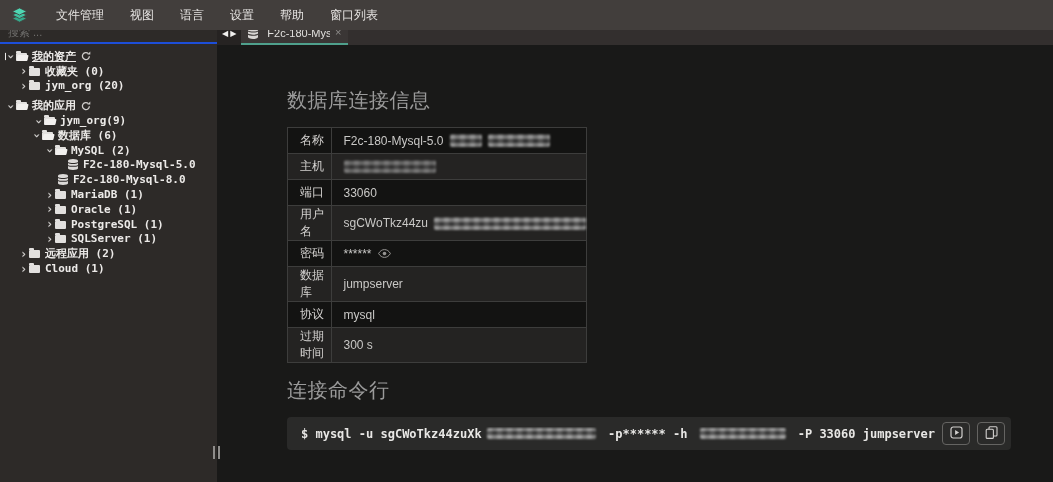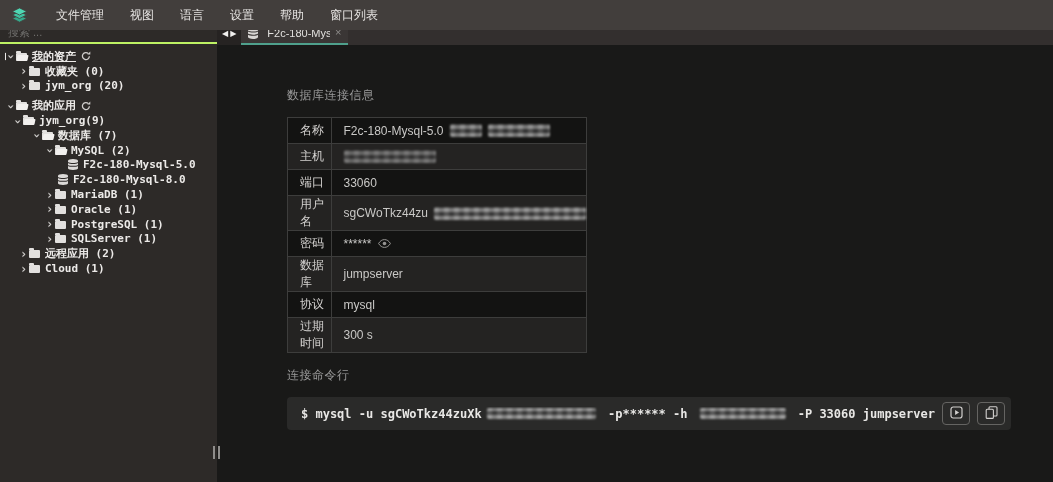--- a/index.html
+++ b/index.html
@@ -9,21 +9,21 @@
 
   
   .menubar { position:absolute; top:0; left:0; right:0; height:30px; background:#423e3c;
              display:flex; align-items:center; z-index:5; }
   .logo { display:flex; align-items:center; margin:0 14px 0 10px; }
   .menu-items { display:flex; align-items:center; height:100%; }
   .menu-item { padding:0 13px; font-size:12px; color:#e6e4e2; line-height:22px; cursor:default; }
 
   
   .sidebar { position:absolute; top:22px; left:0; width:217px; bottom:0; background:#2d2a28; }
-  .search-row { height:22px; border-bottom:2px solid #bef264; display:flex; align-items:center; }
+  .search-row { height:22px; border-bottom:2px solid #1d4ed8; display:flex; align-items:center; }
   .search-input { width:100%; background:transparent; border:none; outline:none;
                   font-size:11px; color:#cfcfcf; padding:0 8px;
                   font-family:"Liberation Sans","DejaVu Sans",sans-serif; }
   .search-input::placeholder { color:#6f6e6c; }
   .tree { padding-top:5px; font-family:"DejaVu Sans Mono",monospace; font-weight:bold;
           font-size:11px; color:#eceae8; }
   .tree-row { height:14.8px; display:flex; align-items:center; white-space:nowrap; cursor:default; }
   .chev { width:11px; font-size:12px; line-height:10px; color:#cfcdcb; text-align:center;
           display:inline-block; transform-origin:50% 55%; }
   .chev.down { transform:rotate(90deg); }
@@ -45,21 +45,21 @@
   .tab-arrows { display:flex; align-items:center; gap:2px; background:#262322; padding:0 5px; }
   .tab-arrow { color:#f0efee; font-size:8px; line-height:1; cursor:default; }
   .tab { width:107px; background:#3a3635; border-bottom:2px solid #4fa08c;
          display:flex; align-items:center; gap:5px; padding:0 7px; }
   .tab-label { flex:1; font-size:11px; color:#e2e0de; white-space:nowrap; overflow:hidden; }
   .tab-close { color:#8e8c8a; font-size:11px; line-height:1; cursor:default; }
 
   
   .content { position:absolute; top:45px; left:217px; right:0; bottom:0; background:#191918;
              padding:42px 0 0 70px; }
-  .section-title { font-size:12px; font-weight:400; color:#9a9a9a; letter-spacing:.5px; }
+  .section-title { font-size:20px; font-weight:400; color:#9a9a9a; letter-spacing:.5px; }
   h1.section-title { margin-bottom:13px; }
   h2.section-title { margin-top:14px; margin-bottom:13px; }
 
   table.info-table { border-collapse:collapse; width:300px; font-size:12px; }
   .info-table td { border:1px solid #3d3d3c; height:26px; padding:0 0 0 12px; color:#c9c8c6; }
   .info-table td.lbl { width:68px; color:#d4d2d0; }
   .info-table tr.dark td { background:#131312; }
   .info-table tr.light td { background:#242322; }
   .val-wrap { display:flex; align-items:center; }
 
@@ -142,33 +142,33 @@
             <span class="folder open"></span>
           </span>
           <span class="tlabel">我的应用</span>
           <span class="refresh">
             <svg width="10" height="10" viewBox="0 0 10 10">
               <path fill="none" stroke="#cfcdcb" stroke-width="1.3" d="M8.4 5.2a3.5 3.5 0 1 1-1-2.6"></path>
               <path fill="#cfcdcb" d="M9.3 .4v3H6.3z"></path>
             </svg>
           </span>
         </div>
-        <div class="tree-row" style="padding-left: 12px;">
+        <div class="tree-row" style="padding-left: 33px;">
           <span class="chev down">›</span>
           <span class="ticon">
             <span class="folder open"></span>
           </span>
           <span class="tlabel">jym_org(9)</span>
         </div>
         <div class="tree-row" style="padding-left: 31px;">
           <span class="chev down">›</span>
           <span class="ticon">
             <span class="folder open"></span>
           </span>
-          <span class="tlabel">数据库 (7)</span>
+          <span class="tlabel">数据库 (6)</span>
         </div>
         <div class="tree-row" style="padding-left: 44px;">
           <span class="chev down">›</span>
           <span class="ticon">
             <span class="folder open"></span>
           </span>
           <span class="tlabel">MySQL (2)</span>
         </div>
         <div class="tree-row" style="padding-left: 57px;">
           <span class="chev"></span>

